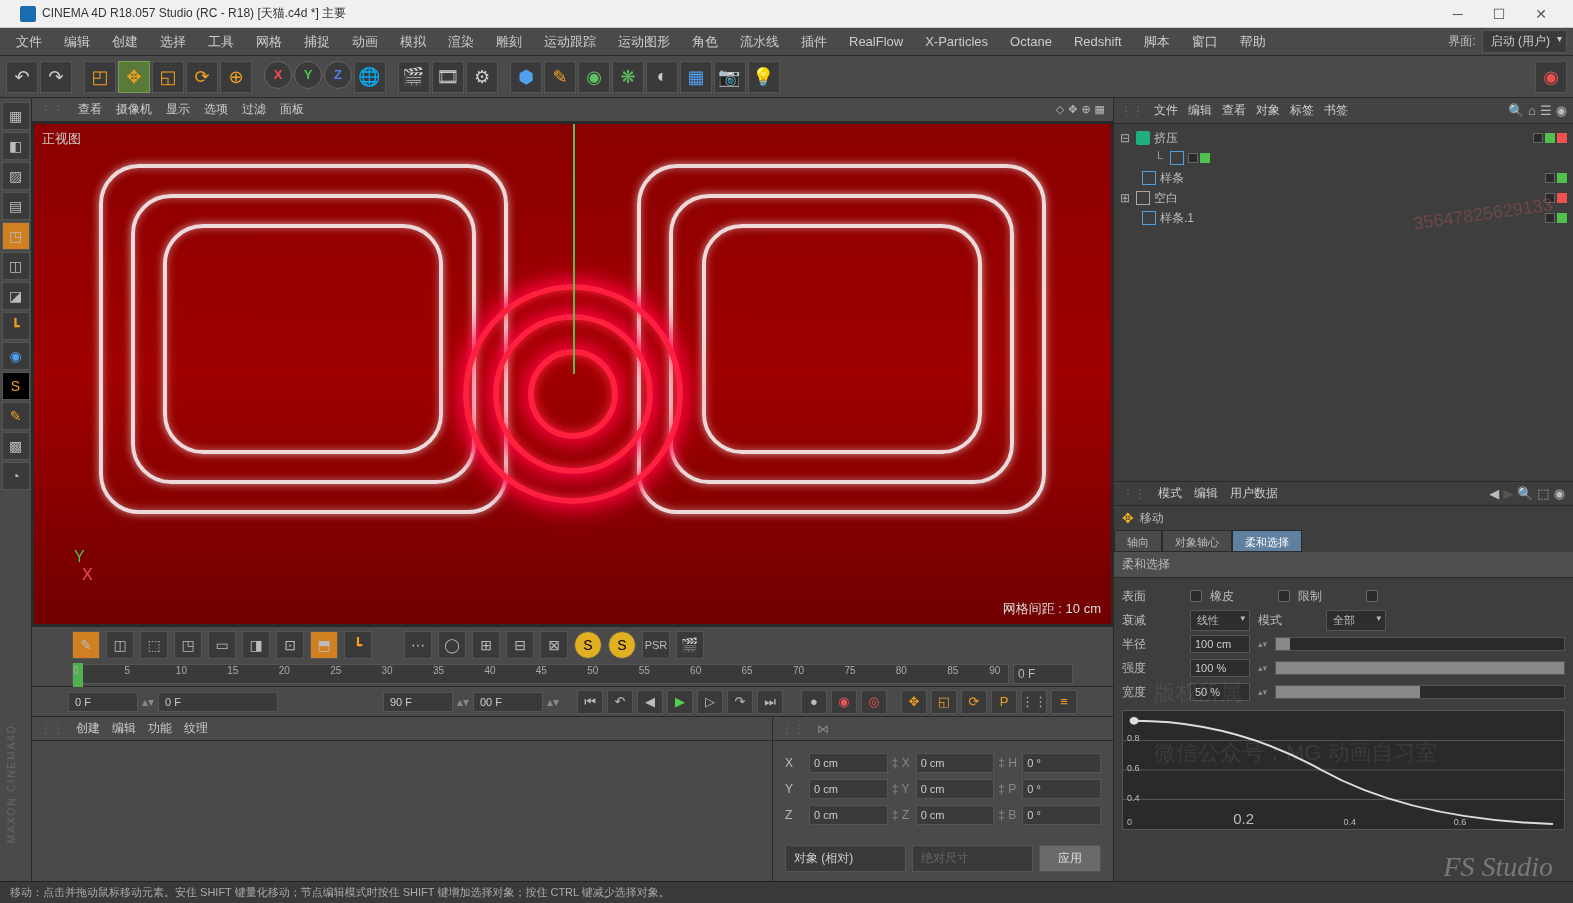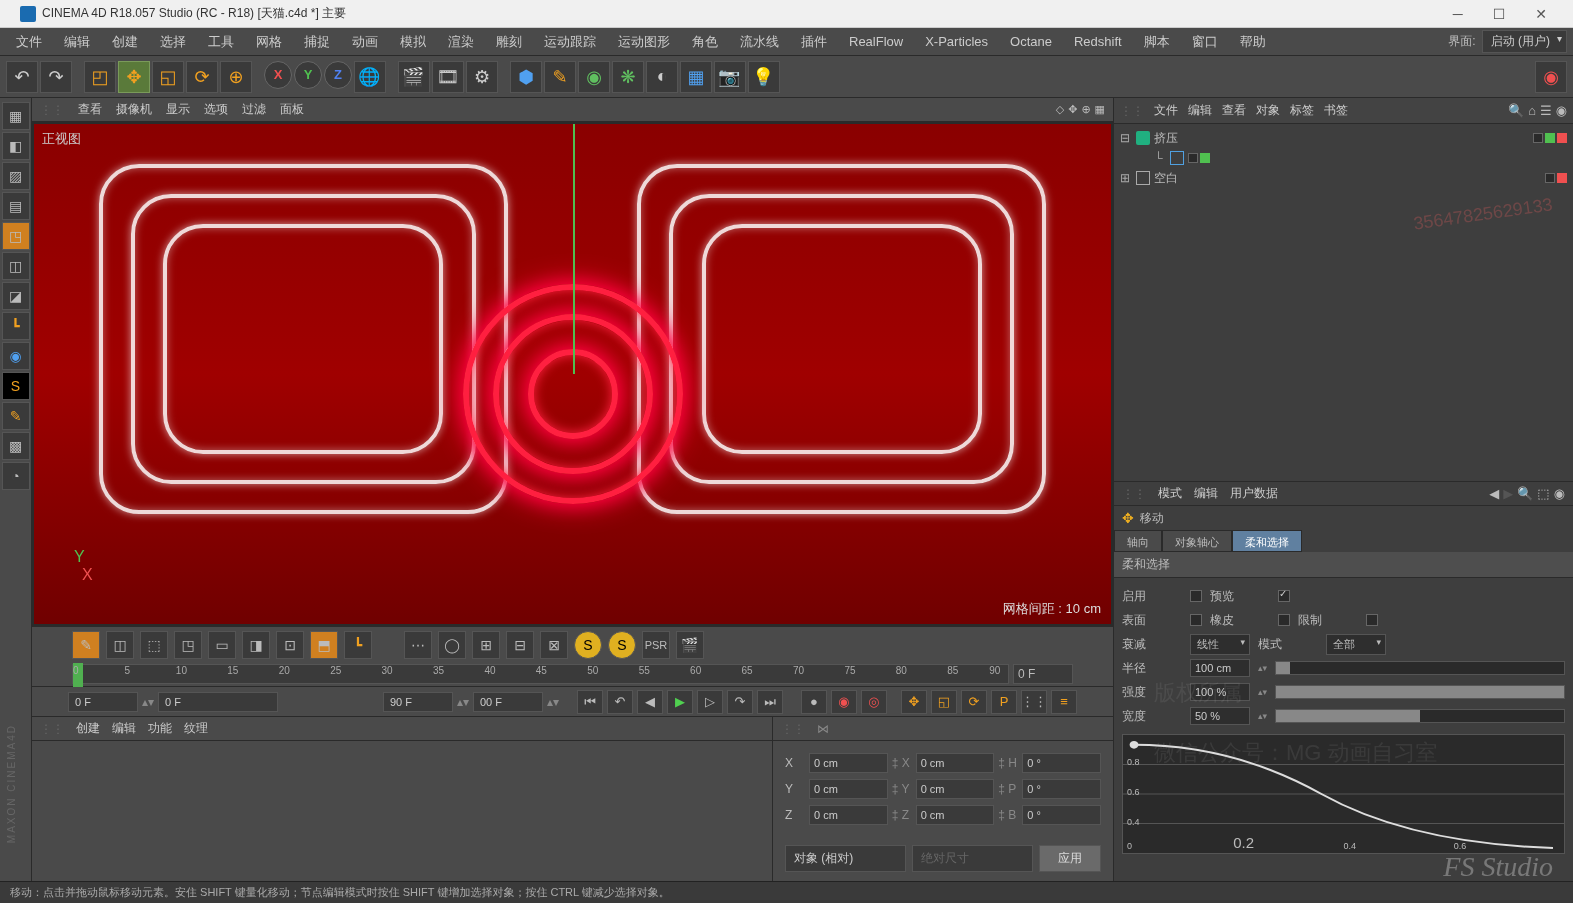--- a/index.html
+++ b/index.html
@@ -434,27 +434,43 @@
           </div>
       </div>
       <div class="obj-row indent2">
         <span class="obj-toggle">└</span>
         <div class="obj-icon spline"></div>
         <div class="obj-tags">
             <div class="obj-tag g"></div>
             <div class="obj-tag c"></div>
           </div>
       </div>
+      <div class="obj-row indent1">
+        <div class="obj-icon spline"></div>
+        <span class="obj-name">样条</span>
+        <div class="obj-tags">
+            <div class="obj-tag g"></div>
+            <div class="obj-tag c"></div>
+          </div>
+      </div>
       <div class="obj-row">
         <span class="obj-toggle">⊞</span>
         <div class="obj-icon null-o"></div>
         <span class="obj-name">空白</span>
         <div class="obj-tags">
             <div class="obj-tag g"></div>
             <div class="obj-tag c2"></div>
+          </div>
+      </div>
+      <div class="obj-row indent1">
+        <div class="obj-icon spline"></div>
+        <span class="obj-name">样条.1</span>
+        <div class="obj-tags">
+            <div class="obj-tag g"></div>
+            <div class="obj-tag c"></div>
           </div>
       </div>
       <div class="watermark-num">35647825629133</div>
     </div>
 
     <div class="attr-manager">
       <div class="attr-header">
         <span style="color:#666">⋮⋮</span>
         <span class="bp-tab">模式</span>
         <span class="bp-tab">编辑</span>
@@ -471,26 +487,20 @@
         <span class="plus">✥</span>
         <span>移动</span>
       </div>
       <div class="attr-tabs">
         <div class="attr-tab">轴向</div>
         <div class="attr-tab">对象轴心</div>
         <div class="attr-tab active">柔和选择</div>
       </div>
       <div class="attr-section-title">柔和选择</div>
       <div class="attr-body">
-        <div class="attr-row">
-          <span class="attr-label">启用</span>
-          <div class="attr-cb"></div>
-          <span class="attr-label">预览</span>
-          <div class="attr-cb on"></div>
-        </div>
         <div class="attr-row">
           <span class="attr-label">表面</span>
           <div class="attr-cb"></div>
           <span class="attr-label">橡皮</span>
           <div class="attr-cb"></div>
           <span class="attr-label">限制</span>
           <div class="attr-cb"></div>
         </div>
         <div class="attr-row">
           <span class="attr-label">衰减</span>

